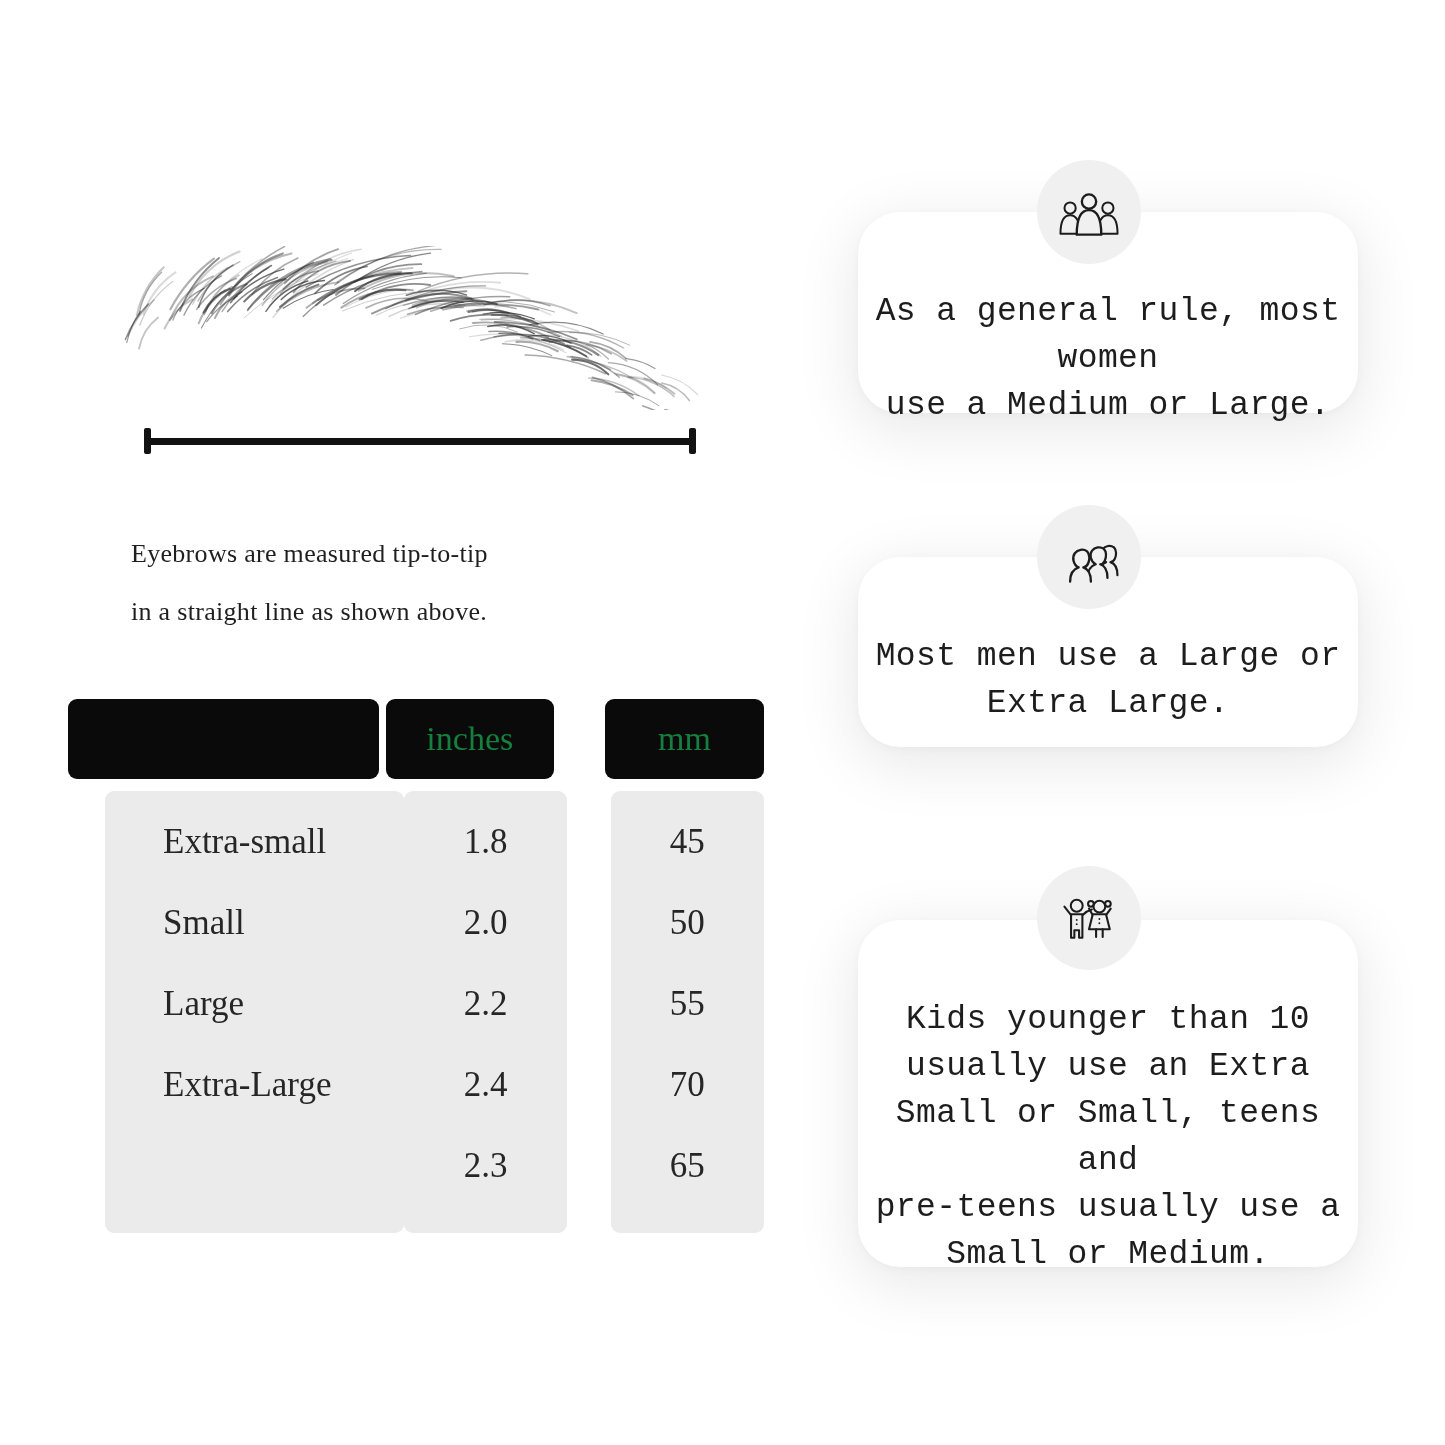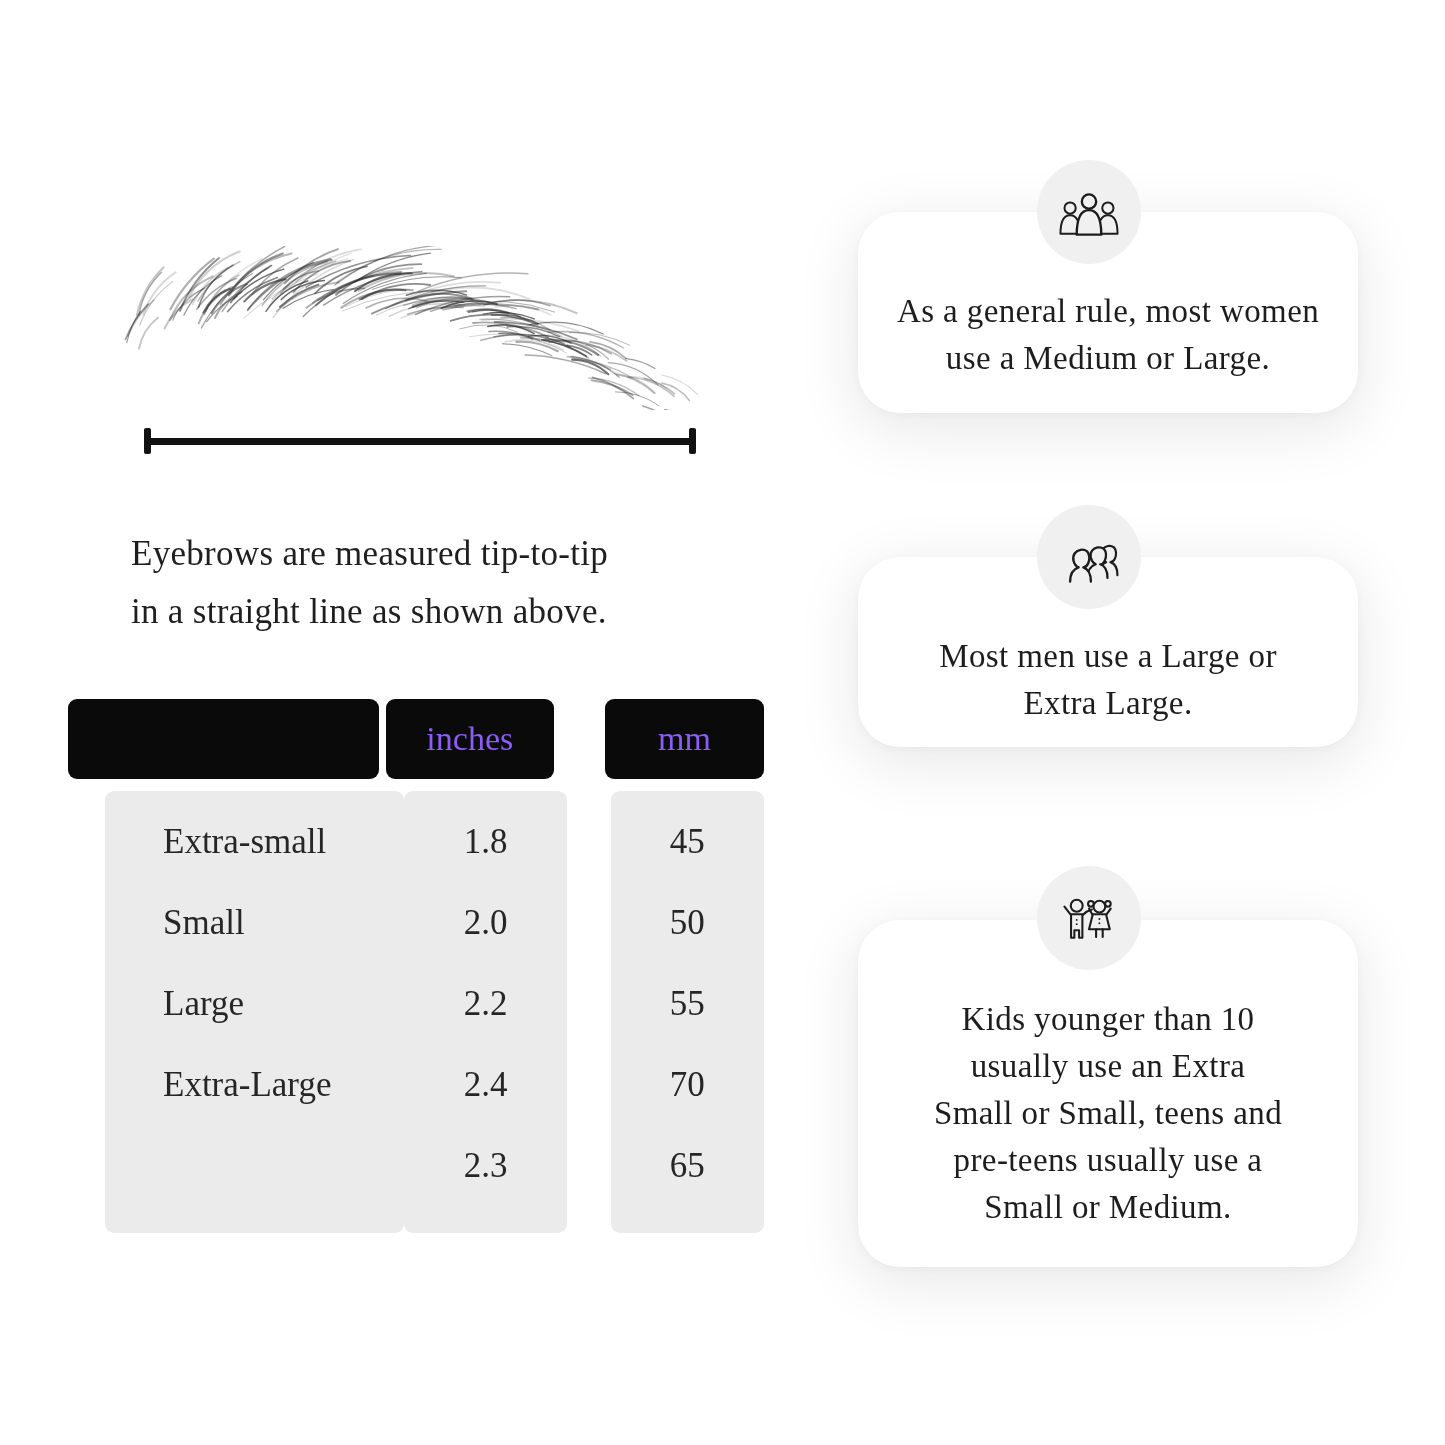--- a/index.html
+++ b/index.html
@@ -13,45 +13,45 @@
   
   .brow-svg{position:absolute;left:114px;top:246px;width:584px;height:164px;}
   .measure-line{
     position:absolute;left:144px;top:428px;width:552px;height:26px;
     display:flex;align-items:center;
   }
   .measure-line .cap{width:7px;height:26px;background:#121212;border-radius:2px;}
   .measure-line .bar{flex:1;height:7px;background:#121212;margin:0 -1px;}
   .caption{
     position:absolute;left:131px;top:525px;width:600px;
-    font-size:35px;line-height:58px;color:#1f1f1f;letter-spacing:0.3px;
+    font-size:26px;line-height:58px;color:#1f1f1f;letter-spacing:0.3px;
   }
 
   
   .size-table{position:absolute;left:68px;top:699px;width:696px;}
   .t-head{display:flex;gap:7px;height:80px;margin-bottom:12px;}
   .t-head .hcell{
-    background:#0a0a0a;border-radius:9px;color:#8b5cf6;
+    background:#0a0a0a;border-radius:9px;color:#15803d;
     display:flex;align-items:center;justify-content:center;
     font-size:34px;
   }
   .t-body{display:flex;padding-left:37px;}
   .t-col{background:#ebebeb;border-radius:9px;padding:10px 0 27px 0;}
   .w1{width:332px;} .w2{width:180px;} .w3{width:170px;margin-left:44px;}
   .t-cell{
     height:81px;display:flex;align-items:center;justify-content:center;
     font-size:35px;color:#262626;
   }
   .t-col.labels .t-cell{justify-content:flex-start;padding-left:58px;}
 
   
   .card{
     position:absolute;left:858px;width:500px;background:#ffffff;border-radius:42px;
     box-shadow:0 2px 10px rgba(0,0,0,0.03), 0 14px 60px 6px rgba(0,0,0,0.085);
-    display:flex;justify-content:center;
+    display:flex;justify-content:center;font-family:Liberation Mono, monospace;
   }
   .card-1{top:212px;height:201px;}
   .card-2{top:557px;height:190px;}
   .card-3{top:920px;height:347px;}
   .card-text{
     padding-top:76px;text-align:center;font-size:33px;line-height:47px;color:#1d1d1d;
     letter-spacing:0.4px;
   }
   .icon-circle{
     position:absolute;width:104px;height:104px;border-radius:50%;

